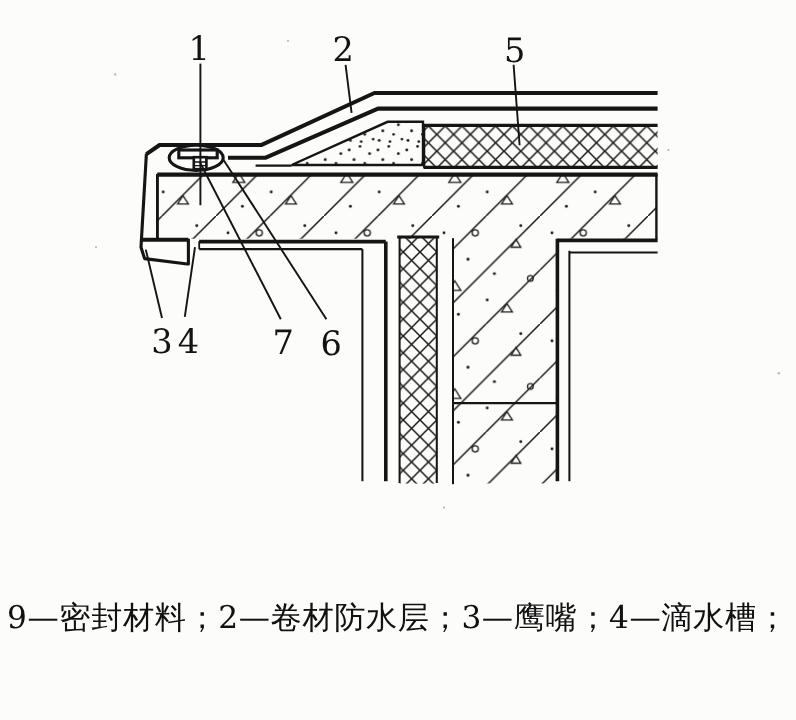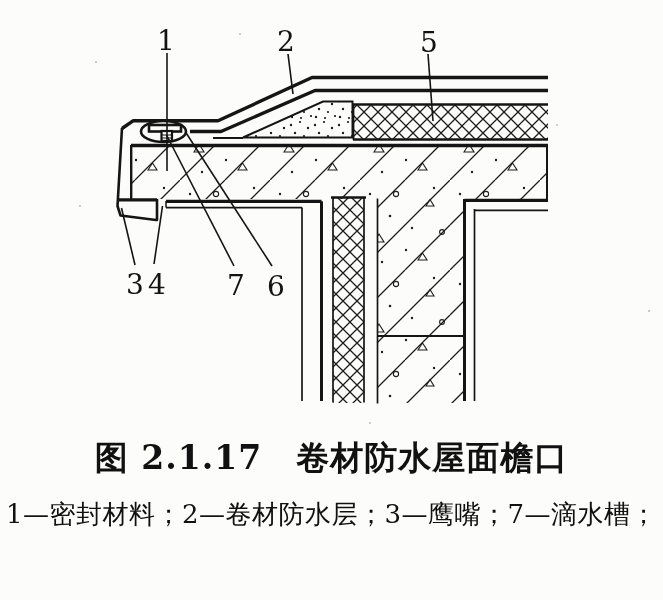--- a/index.html
+++ b/index.html
@@ -137,16 +137,15 @@
     <g fill="#8a8a85" opacity="0.6">
       <circle cx="96" cy="62" r="1"></circle>
       <circle cx="240" cy="34" r="0.9"></circle>
       <circle cx="557" cy="125" r="0.9"></circle>
       <circle cx="649" cy="311" r="1"></circle>
       <circle cx="80" cy="206" r="0.9"></circle>
       <circle cx="370" cy="423" r="0.9"></circle>
     </g>
   </svg>
 
-  <div class="cap cap-title">图 2.1.17　卷材防水屋面檐口</div>
-  <div class="cap cap-leg1">1—密封材料；2—卷材防水层；3—鹰嘴；7—滴水槽；</div>
+  <div class="cap cap-leg1">9—密封材料；2—卷材防水层；3—鹰嘴；4—滴水槽；</div>
 
 </div>
 
 </body></html>

